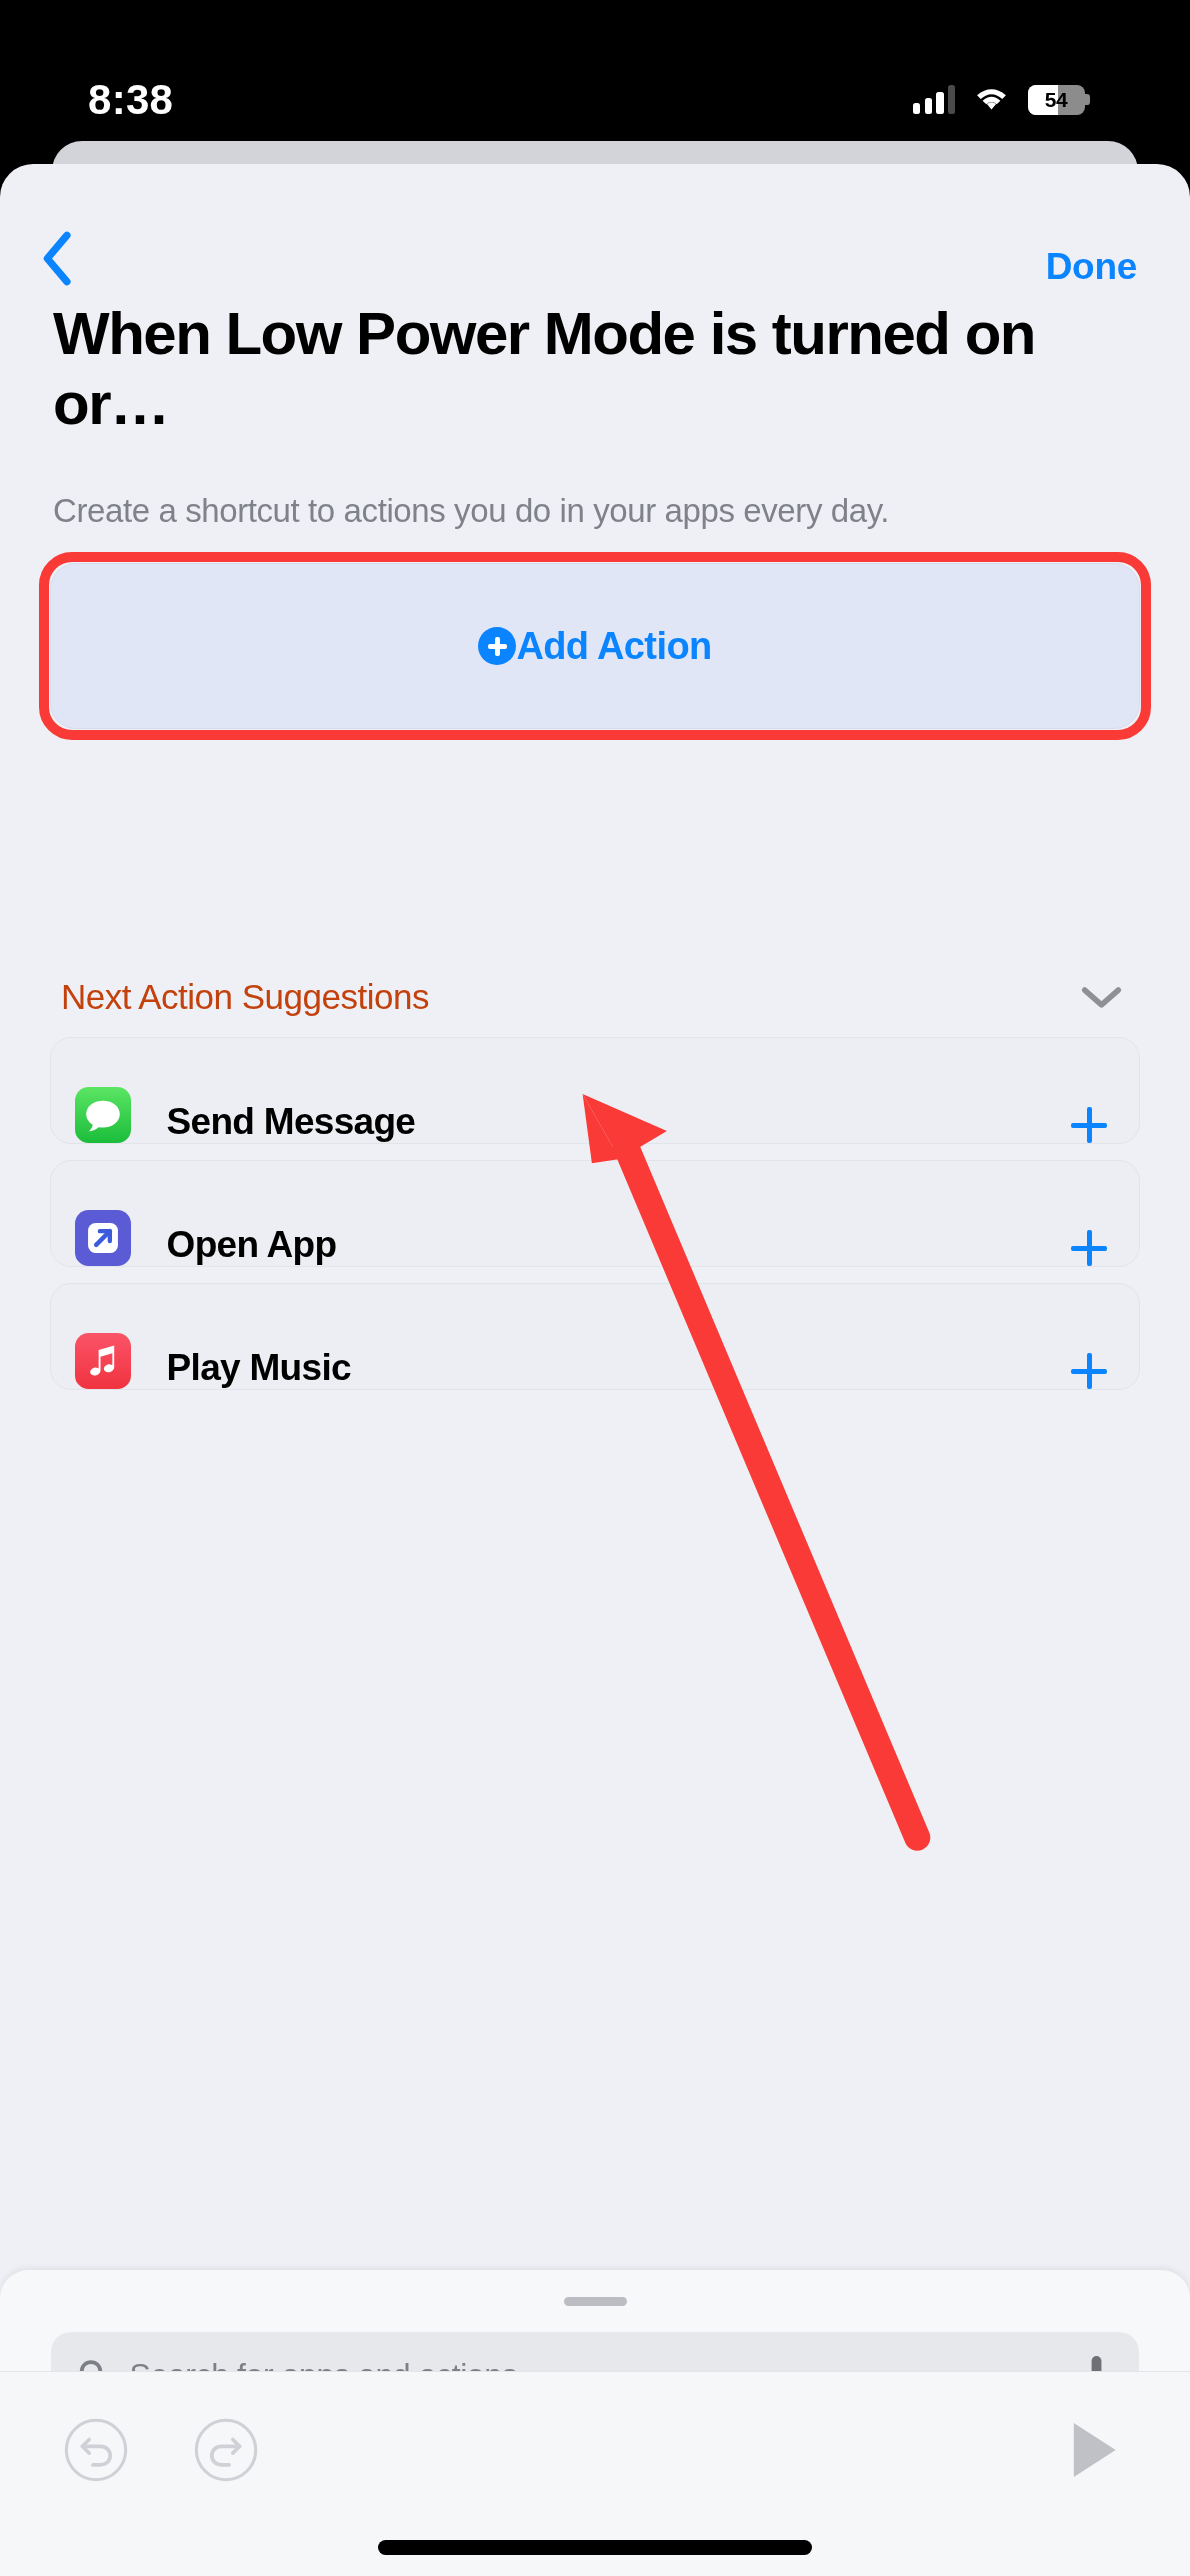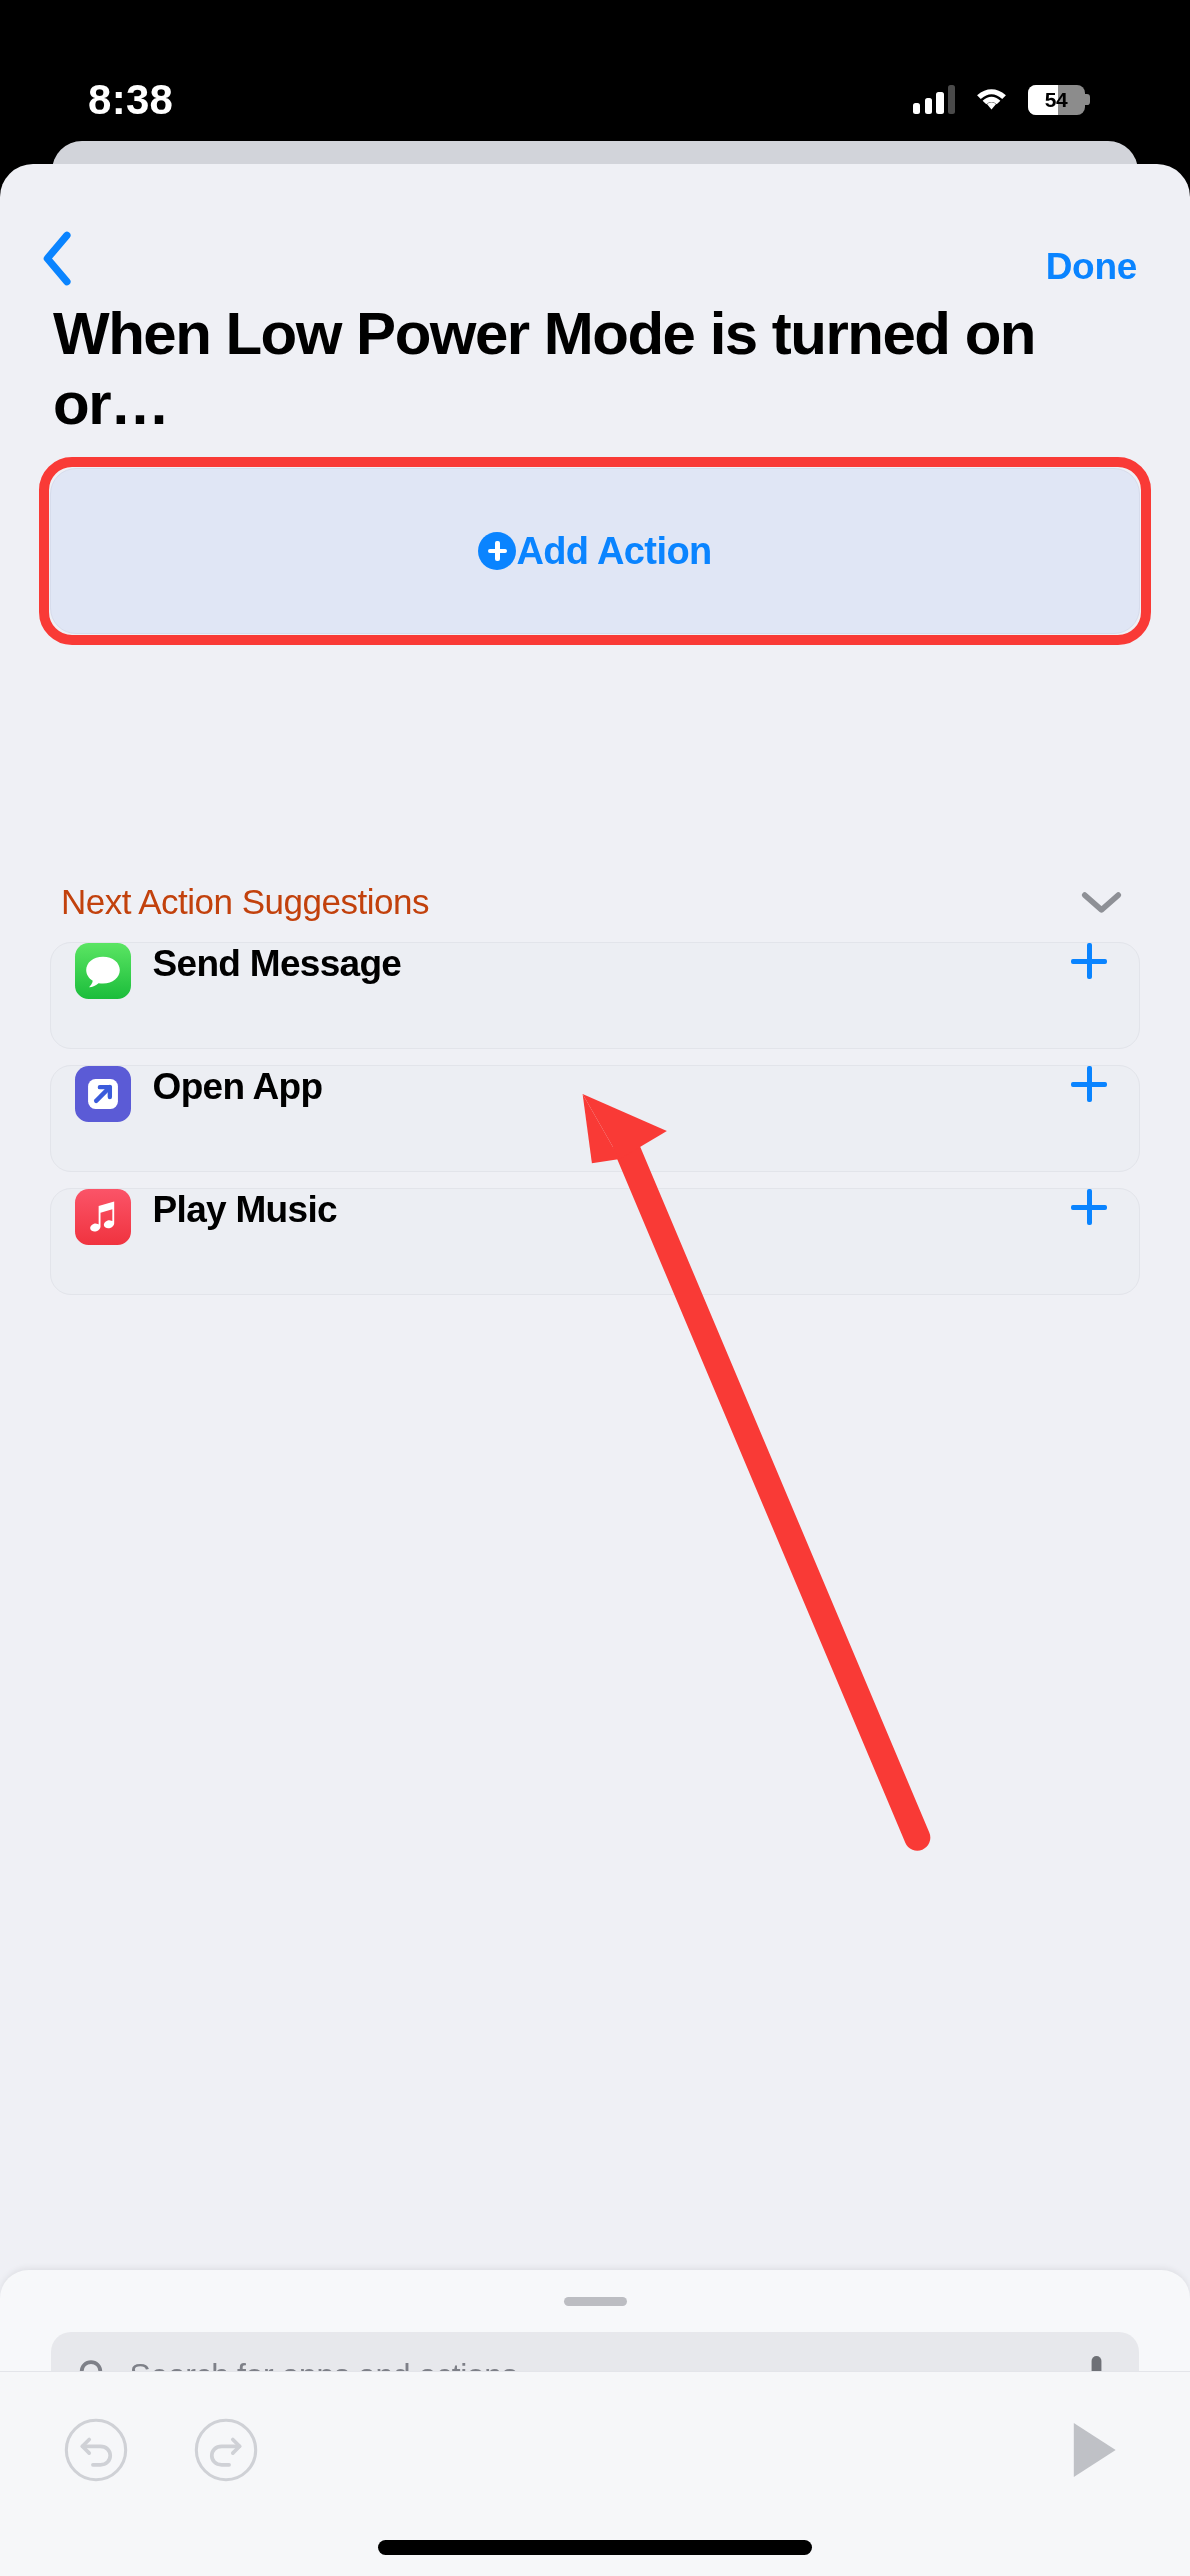--- a/index.html
+++ b/index.html
@@ -219,23 +219,23 @@
     display: flex;
     flex-direction: column;
     gap: 16px;
   }
   .suggestion-row {
     height: 107px;
     background: #eceef3;
     border: 1.2px solid #e2e4ea;
     border-radius: 21px;
     display: flex;
-    align-items: flex-start;
+    align-items: flex-end;
     padding: 0 32px 0 23.6px;
-    gap: 22px;
+    gap: 36px;
   }
   .sug-icon { width: 56px; height: 56px; border-radius: 13.6px; flex: none; position: relative; }
   .sug-label {
     flex: 1;
     font-size: 37px;
     font-weight: 700;
     color: #000;
     letter-spacing: -0.7px;
   }
   .sug-plus { width: 36px; height: 36px; position: relative; flex: none; }
@@ -358,20 +358,21 @@
         <span>
           <svg width="33" height="57" viewBox="0 0 54 92">
             <path d="M44 8 L12 46 L44 84" fill="none" stroke="#0a84ff" stroke-width="12" stroke-linecap="round" stroke-linejoin="round"></path>
           </svg>
         </span>
       </div>
       <div id="done-button">Done</div>
     </div>
 
     <h1 id="page-title">When Low Power Mode is turned on or…</h1>
+    <p id="page-subtitle">Create a shortcut to actions you do in your apps every day.</p>
 
     <div id="add-action-wrap">
       <div id="add-action-button">
         <span id="add-action-plus"></span>
         <span id="add-action-label">Add Action</span>
       </div>
       <div id="annotation-box"></div>
     </div>
 
     <div id="suggestions-header">

